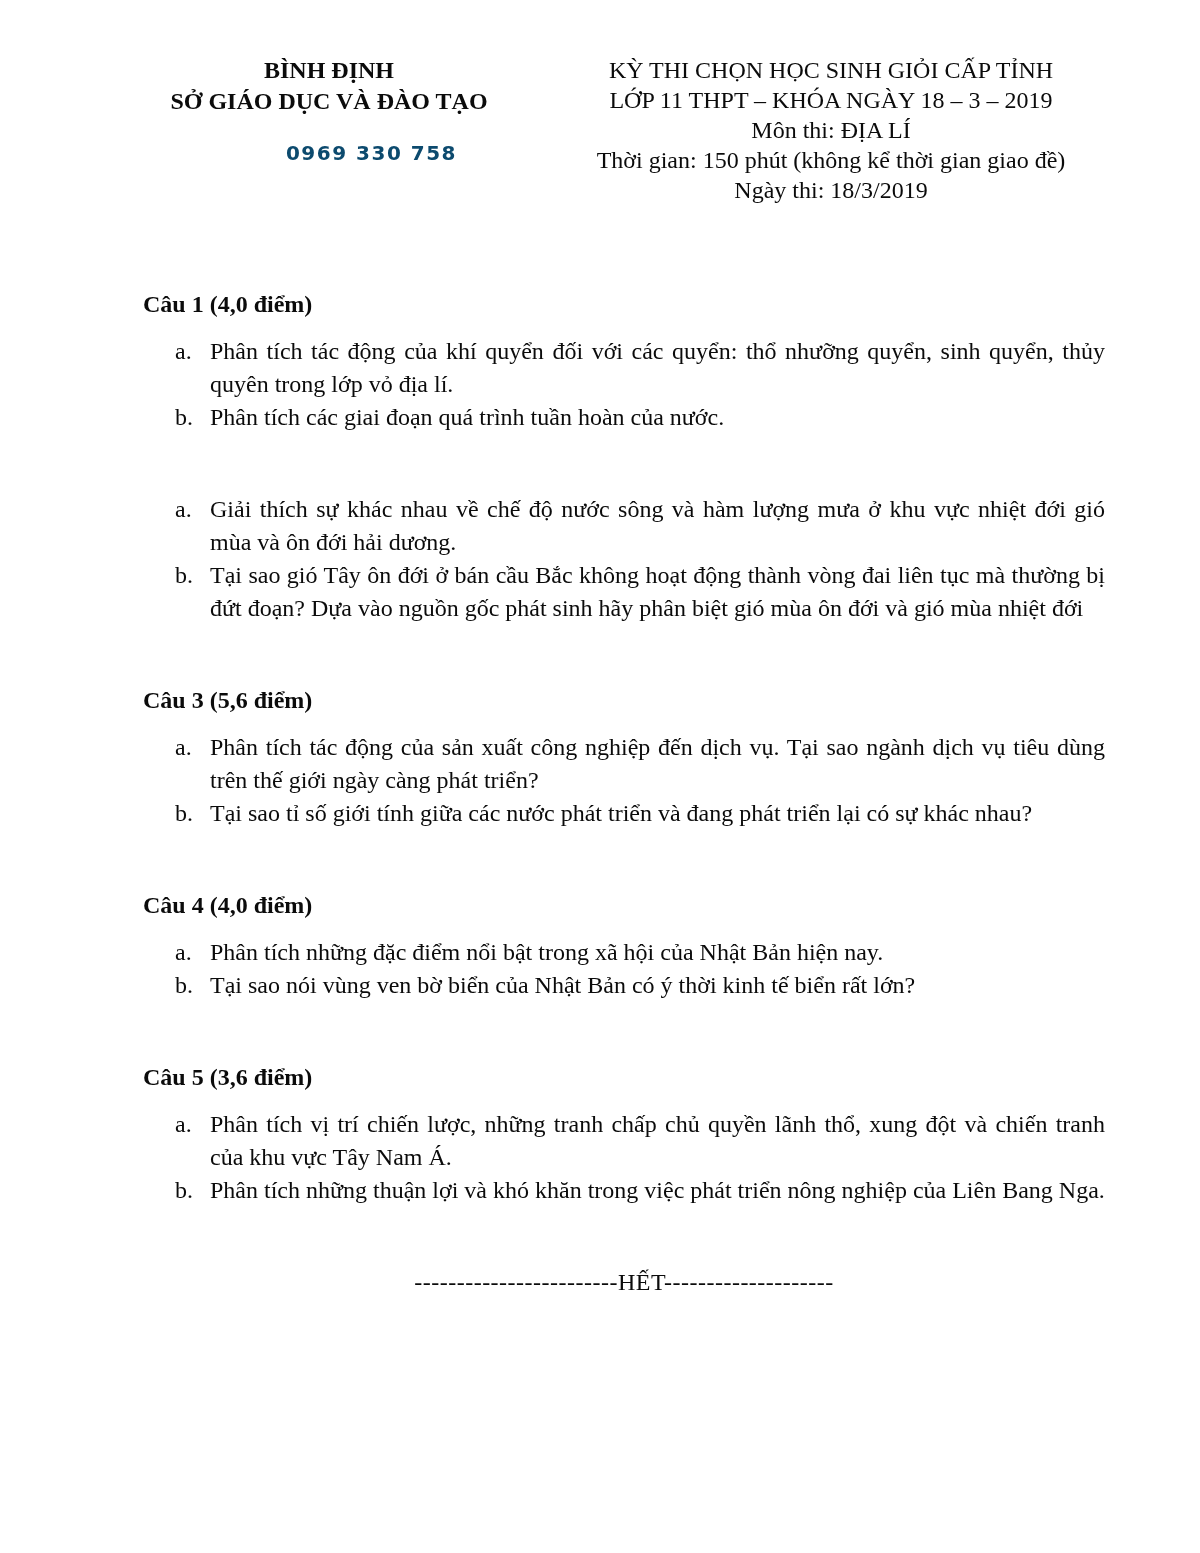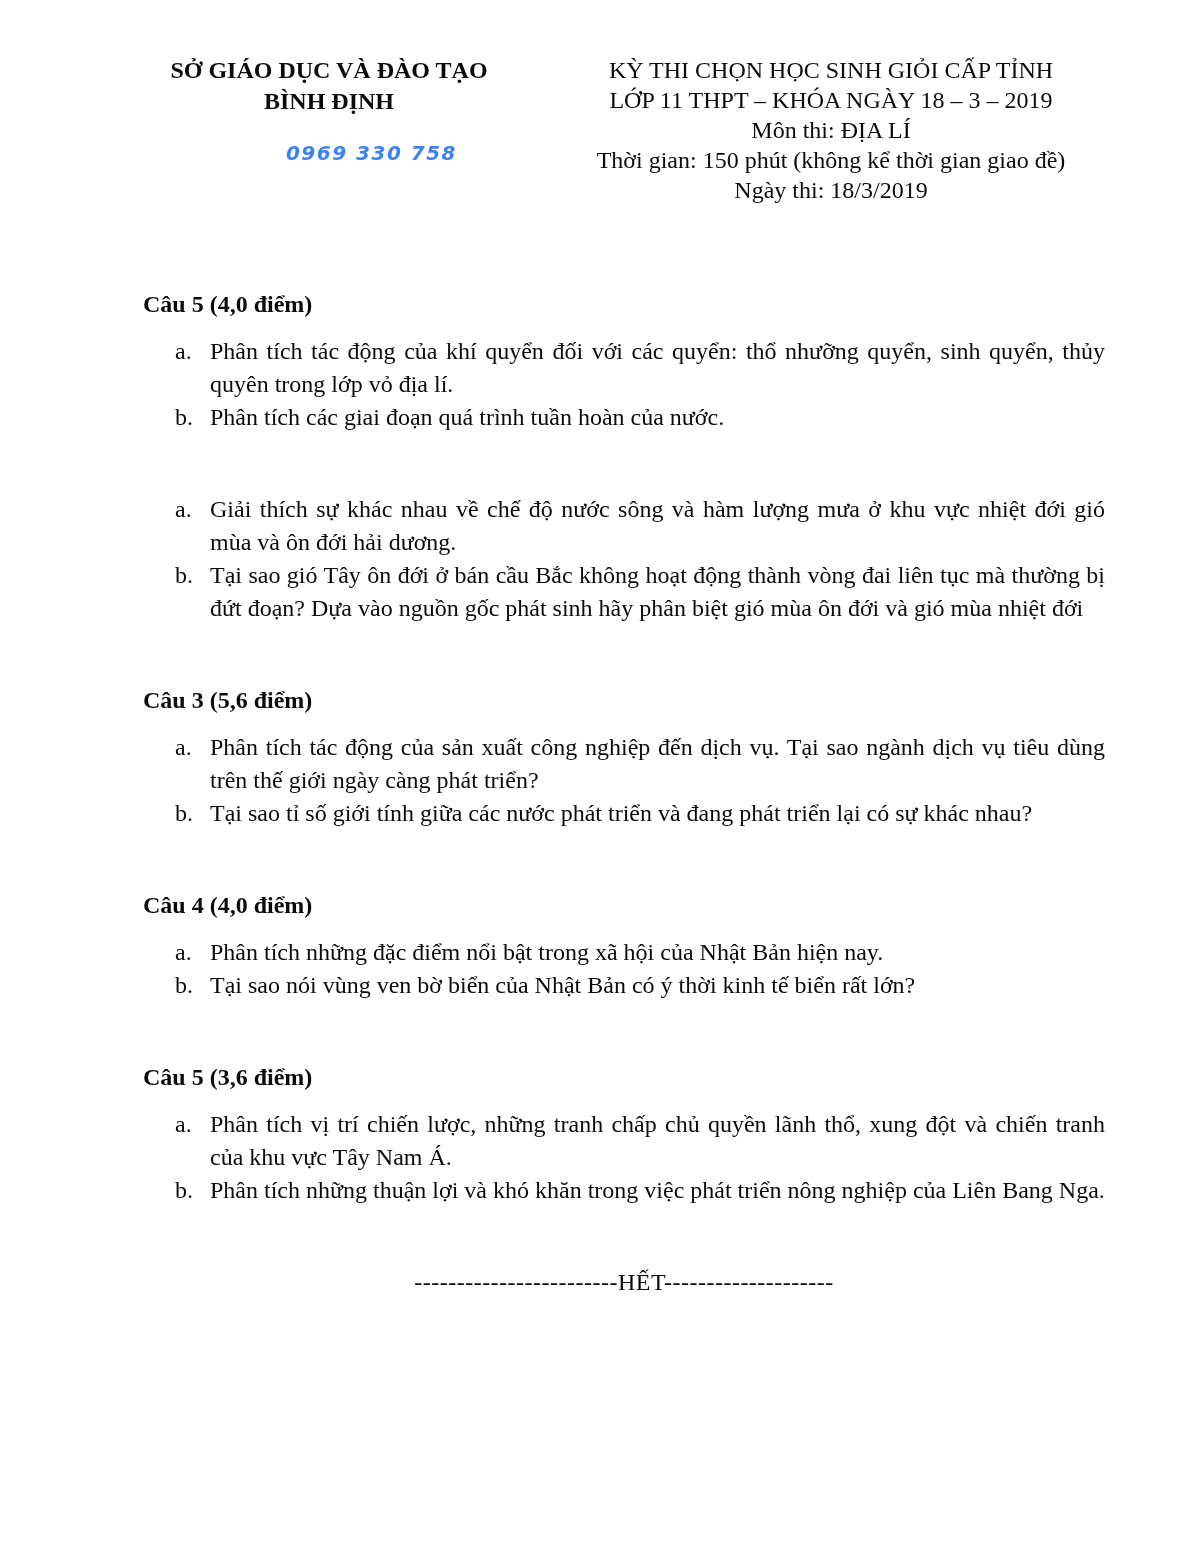--- a/index.html
+++ b/index.html
@@ -26,23 +26,23 @@
   }
   .logo { margin-top: 25px; }
   .logo-name {
     font-family: "DejaVu Sans", sans-serif;
     font-style: italic; font-weight: bold;
     font-size: 30px; line-height: 32px;
     color: #d9271e; letter-spacing: 0.5px;
   }
   .logo-phone {
     font-family: "DejaVu Sans", sans-serif;
-    font-style: italic; font-weight: bold;
+    font-weight: bold;
     font-size: 20px; line-height: 23px;
-    color: #3b82f6; letter-spacing: 1.5px;
+    color: #0c4a6e; letter-spacing: 1.5px;
     margin-left: 85px;
   }
   .header-right { width: 548px; margin-left: auto; text-align: center; }
   .exam-line { font-size: 24px; line-height: 30px; white-space: nowrap; }
   .exam-line.bold { font-weight: normal; }
 
   
   .main { margin-top: 83px; }
   .question { margin-bottom: 59px; }
   .q-title {
@@ -65,39 +65,39 @@
     letter-spacing: 0.5px;
   }
 </style>
 </head>
 <body>
 
 <div class="page">
 
   <header class="header">
     <div class="header-left">
+      <div class="org-line">BÌNH ĐỊNH</div>
       <div class="org-line">SỞ GIÁO DỤC VÀ ĐÀO TẠO</div>
-      <div class="org-line">BÌNH ĐỊNH</div>
       <div class="logo">
         <div class="logo-phone">0969 330 758</div>
       </div>
     </div>
     <div class="header-right">
       <div class="exam-line bold">KỲ THI CHỌN HỌC SINH GIỎI CẤP TỈNH</div>
       <div class="exam-line bold">LỚP 11 THPT – KHÓA NGÀY 18 – 3 – 2019</div>
       <div class="exam-line bold">Môn thi: ĐỊA LÍ</div>
       <div class="exam-line">Thời gian: 150 phút (không kể thời gian giao đề)</div>
       <div class="exam-line">Ngày thi: 18/3/2019</div>
     </div>
   </header>
 
   <main class="main">
 
     <section class="question">
-      <h2 class="q-title">Câu 5 (4,0 điểm)</h2>
+      <h2 class="q-title">Câu 1 (4,0 điểm)</h2>
       <div class="q-item">
         <span class="q-label">a.</span>
         <p class="q-text">Phân tích tác động của khí quyển đối với các quyển: thổ nhưỡng quyển, sinh quyển, thủy quyên trong lớp vỏ địa lí.</p>
       </div>
       <div class="q-item">
         <span class="q-label">b.</span>
         <p class="q-text">Phân tích các giai đoạn quá trình tuần hoàn của nước.</p>
       </div>
     </section>
 

